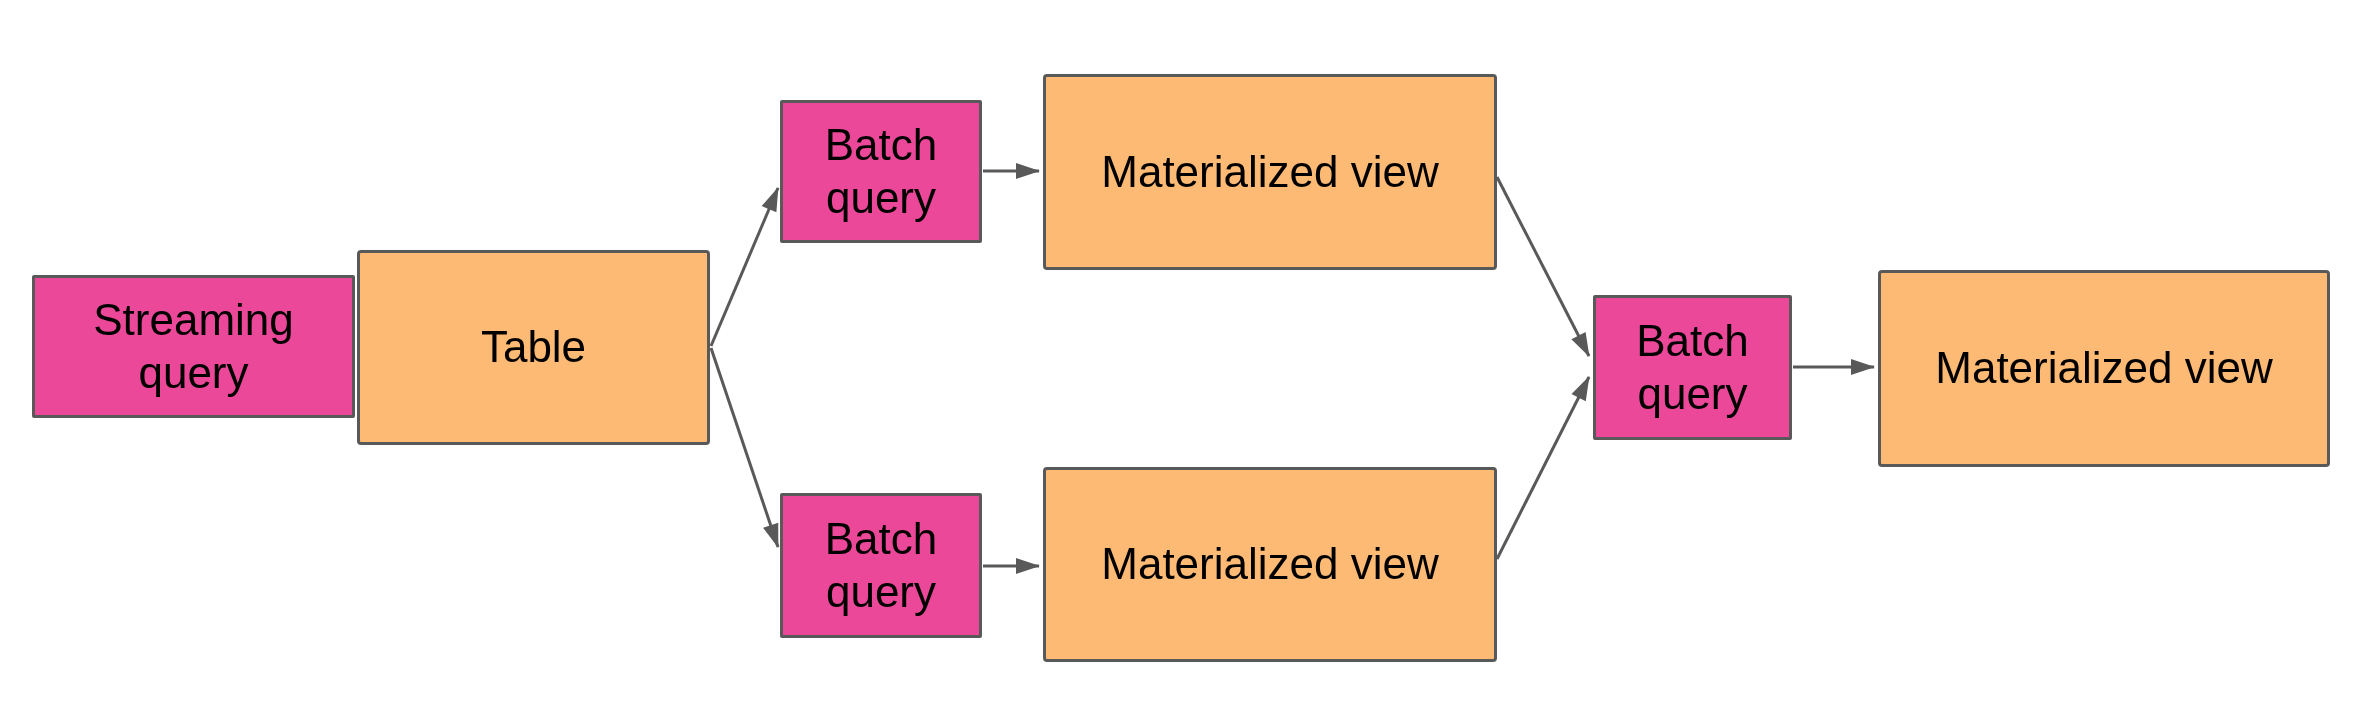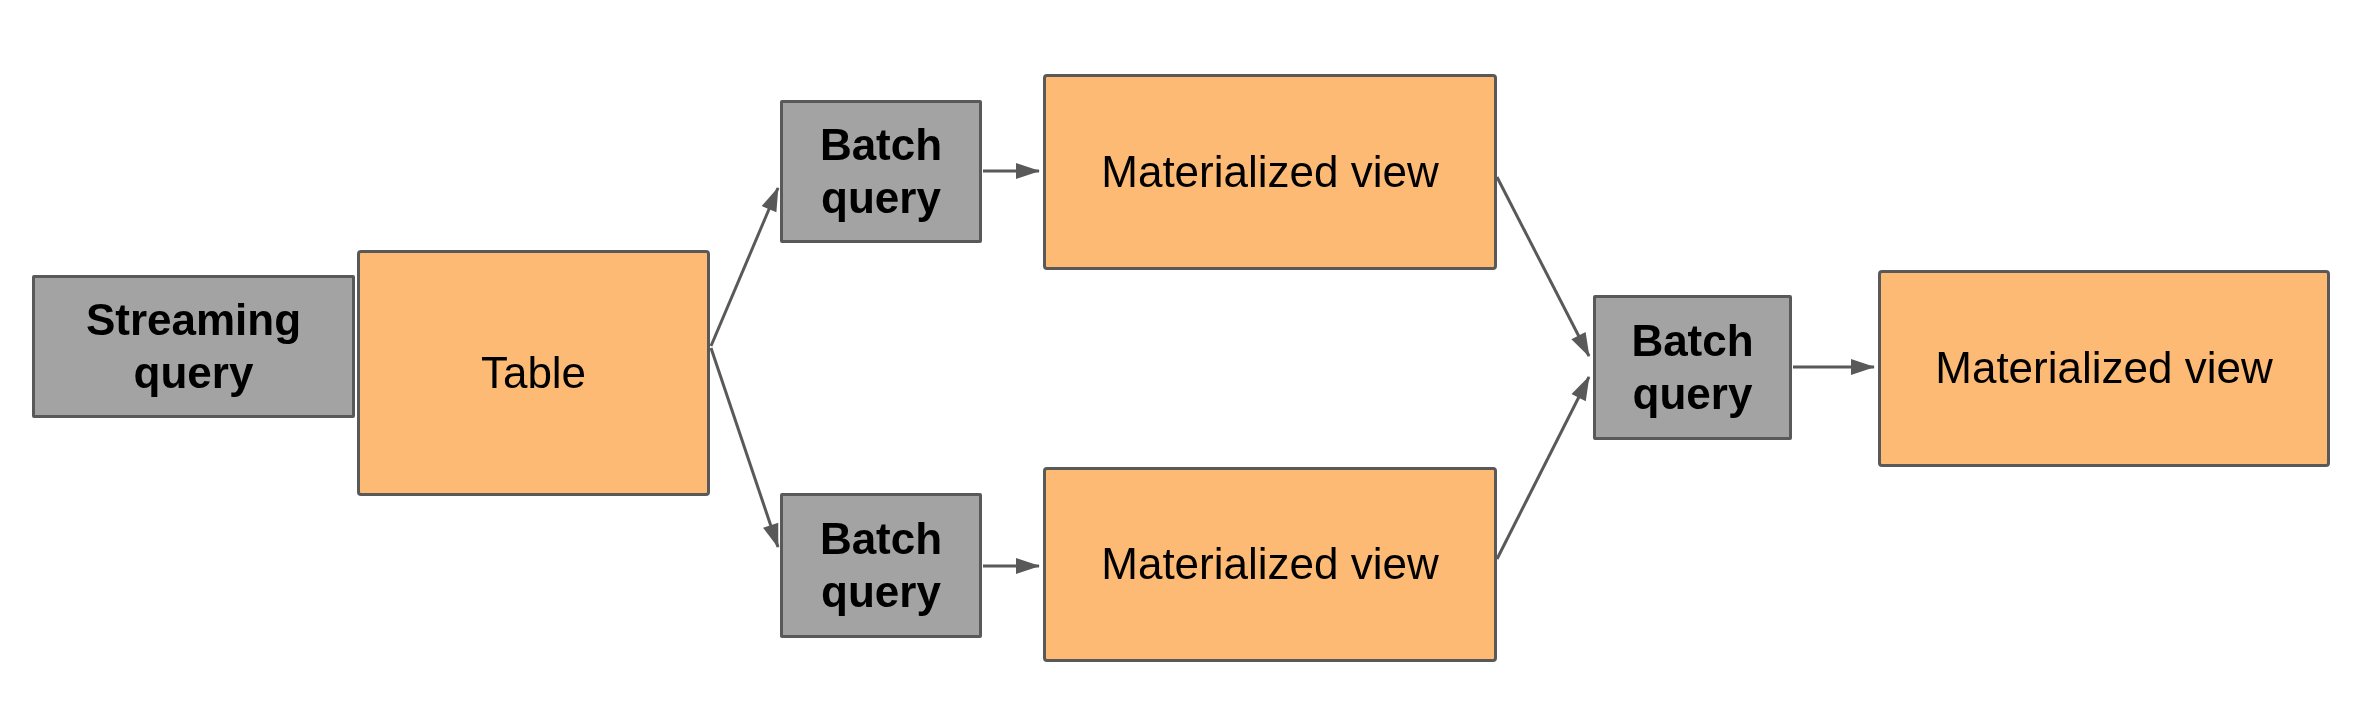--- a/index.html
+++ b/index.html
@@ -30,30 +30,29 @@
     justify-content: center;
     text-align: center;
     box-sizing: border-box;
     border: 3px solid #595959;
     color: #000000;
     font-size: 44px;
     line-height: 1.2;
     padding: 4px 14px;
   }
   .node.query {
-    background: #a3a3a3;
+    background: #ec4899;
     border-radius: 2px;
-    font-weight: bold;
   }
   .node.view {
     background: #fdba74;
     border-radius: 4px;
   }
   #n-streaming    { left: 32px;   top: 275px; width: 323px; height: 143px; }
-  #n-table        { left: 357px;  top: 250px; width: 353px; height: 246px; }
+  #n-table        { left: 357px;  top: 250px; width: 353px; height: 195px; }
   #n-batch-top    { left: 780px;  top: 100px; width: 202px; height: 143px; }
   #n-mv-top       { left: 1043px; top: 74px;  width: 454px; height: 196px; }
   #n-batch-bottom { left: 780px;  top: 493px; width: 202px; height: 145px; }
   #n-mv-bottom    { left: 1043px; top: 467px; width: 454px; height: 195px; }
   #n-batch-right  { left: 1593px; top: 295px; width: 199px; height: 145px; }
   #n-mv-right     { left: 1878px; top: 270px; width: 452px; height: 197px; }
 </style>
 </head>
 <body>
 

